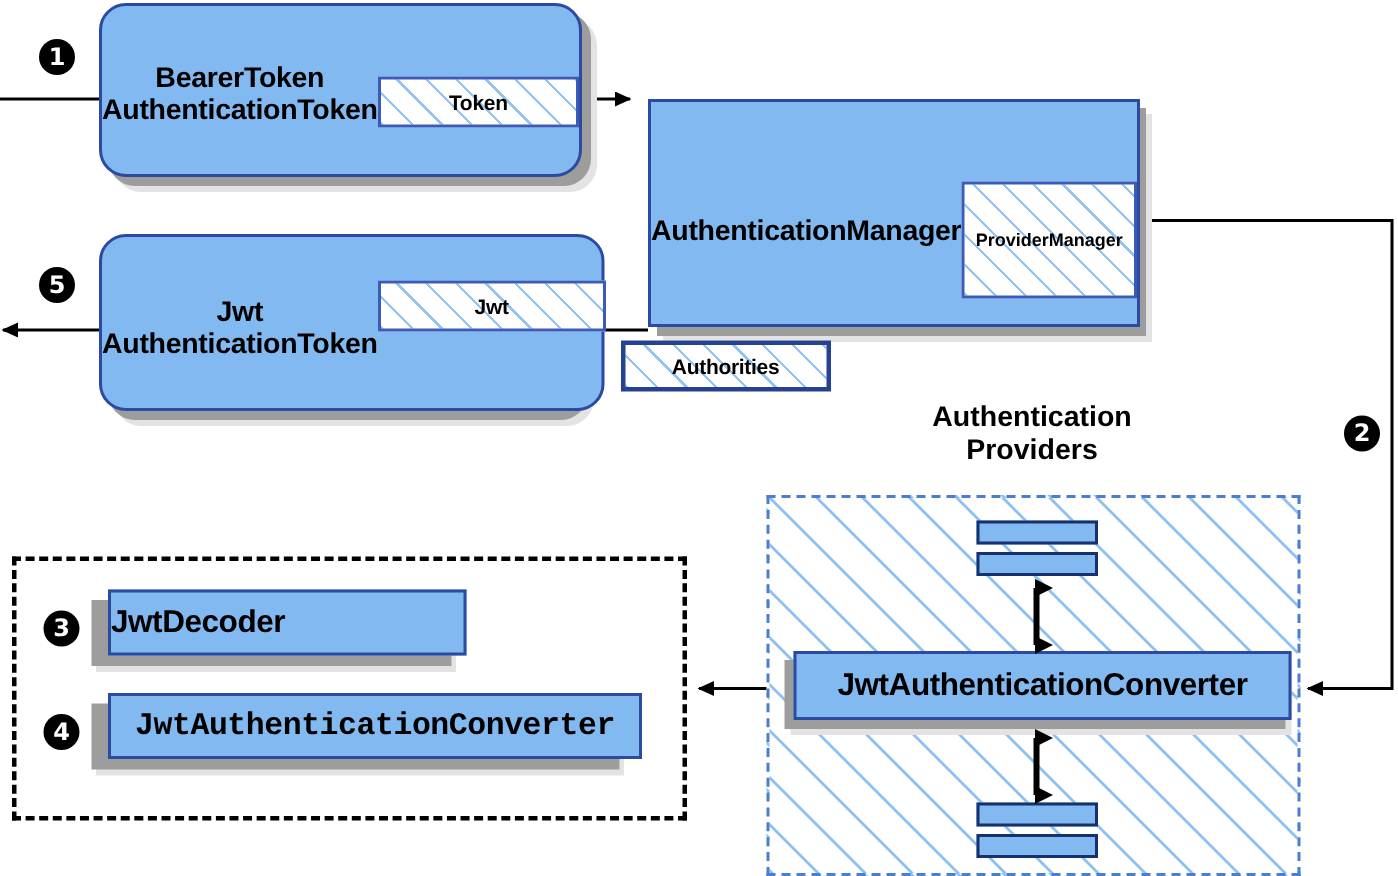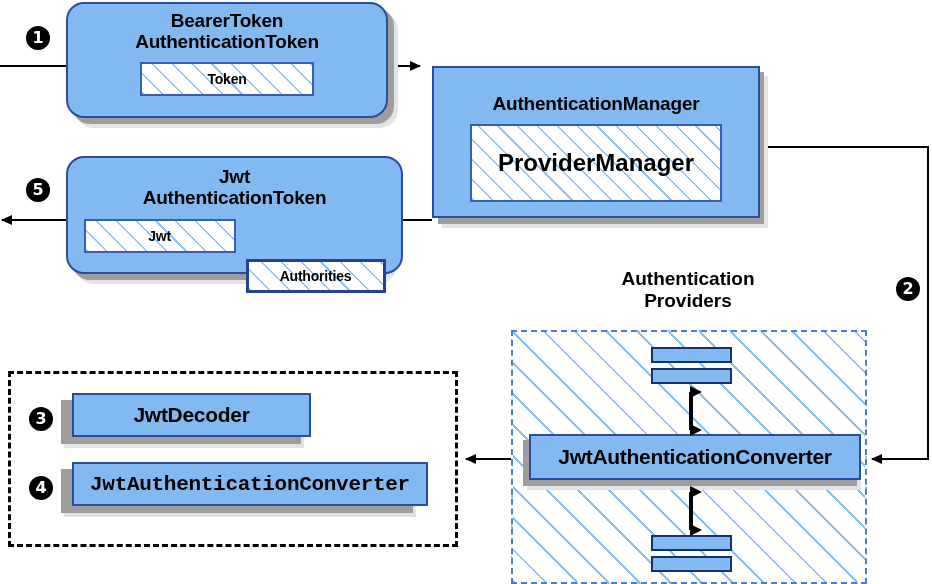--- a/index.html
+++ b/index.html
@@ -19,21 +19,21 @@
     overflow: hidden;
   }
   .abs { position: absolute; }
 
   
   .blue-box {
     background: #82b9f0;
     border: 2px solid #2b4aa0;
     box-sizing: border-box;
     display: flex;
-    flex-direction: column;
+    flex-direction: row;
     align-items: center;
     justify-content: flex-start;
     color: #000000;
     font-weight: bold;
     z-index: 6;
   }
   .rounded { border-radius: 18px; }
 
   
   .shadow-dark {
@@ -185,21 +185,21 @@
     <div class="hatch-slot slot-text" style="width:174px; height:34px; margin-top:9px;">
       <span>Token</span>
     </div>
   </div>
 
   <div class="abs shadow-light" style="left:442px; top:76px; width:326px; height:152px;"></div>
   <div class="abs shadow-dark" style="left:438px; top:72px; width:326px; height:152px;"></div>
 
   <div class="abs blue-box" style="left:432px; top:66px; width:328px; height:152px; padding-top:25px;">
     <div class="box-title">AuthenticationManager</div>
-    <div class="hatch-slot" style="width:252px; height:78px; margin-top:10px; font-size:24px;">
+    <div class="hatch-slot" style="width:252px; height:78px; margin-top:10px; font-size:12px;">
       <span>ProviderManager</span>
     </div>
   </div>
 
   <div class="abs bullet" style="left:26px; top:178px; width:24px; height:24px;">
     <span>5</span>
   </div>
 
   <div class="abs shadow-light rounded" style="left:76px; top:166px; width:320px; height:118px;"></div>
   <div class="abs shadow-dark rounded" style="left:72px; top:162px; width:320px; height:118px;"></div>
@@ -243,21 +243,21 @@
   </div>
 
   <div class="abs dashed-black" style="left:8px; top:371px; width:450px; height:176px;"></div>
 
   <div class="abs bullet" style="left:29px; top:407px; width:24px; height:24px;">
     <span>3</span>
   </div>
 
   <div class="abs shadow-light" style="left:64px; top:404px; width:240px; height:44px;"></div>
   <div class="abs shadow-dark" style="left:61px; top:400px; width:240px; height:44px;"></div>
-  <div class="abs blue-box" style="left:72px; top:393px; width:239px; height:44px; justify-content:center;">
+  <div class="abs blue-box" style="left:72px; top:393px; width:239px; height:44px; ">
     <div class="provider-text">JwtDecoder</div>
   </div>
 
   <div class="abs bullet" style="left:29px; top:476px; width:24px; height:24px;">
     <span>4</span>
   </div>
 
   <div class="abs shadow-light" style="left:64px; top:473px; width:352px; height:44px;"></div>
   <div class="abs shadow-dark" style="left:61px; top:469px; width:352px; height:44px;"></div>
   <div class="abs blue-box" style="left:72px; top:462px; width:356px; height:44px; justify-content:center;font-family:Liberation Mono, monospace;">

